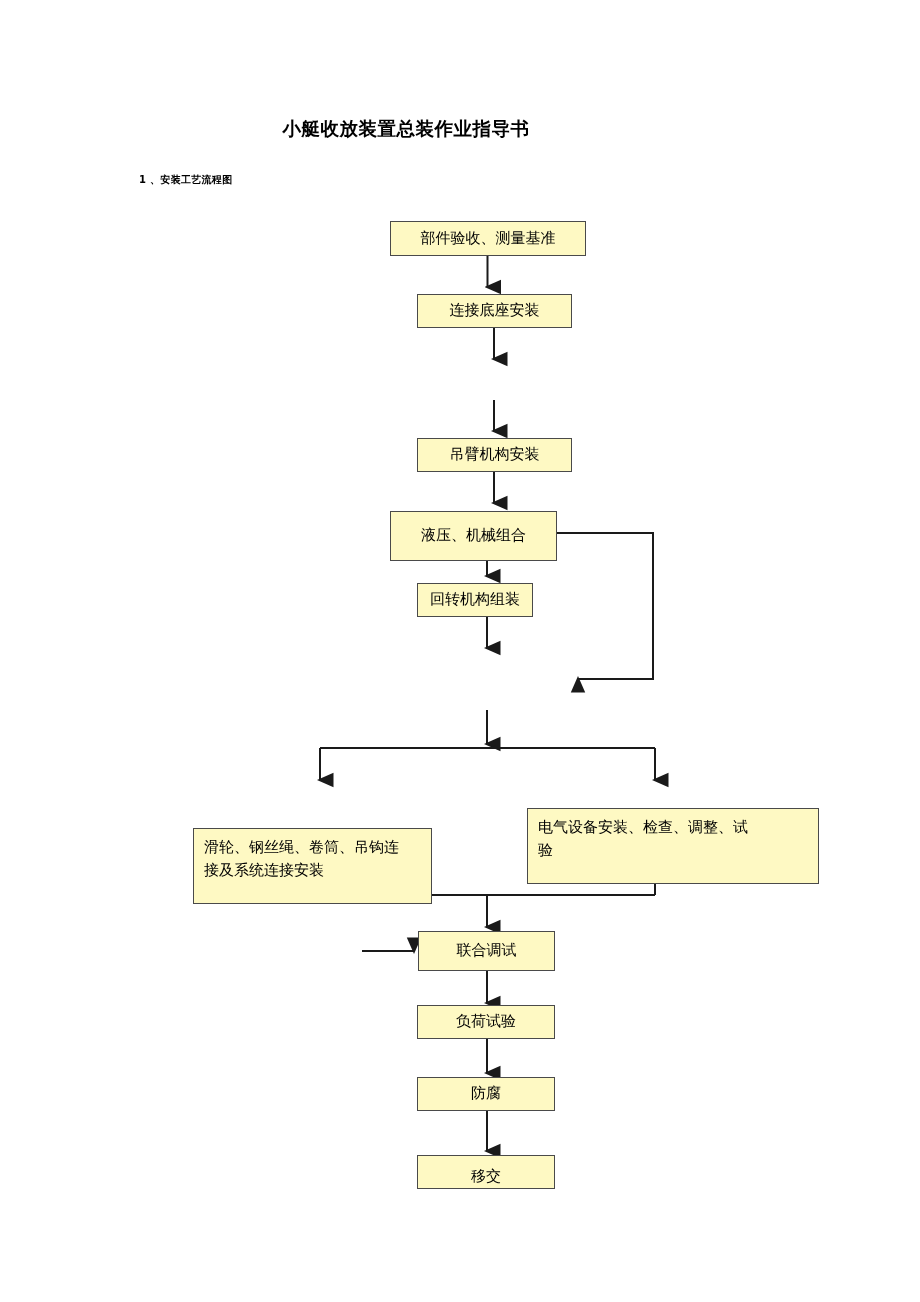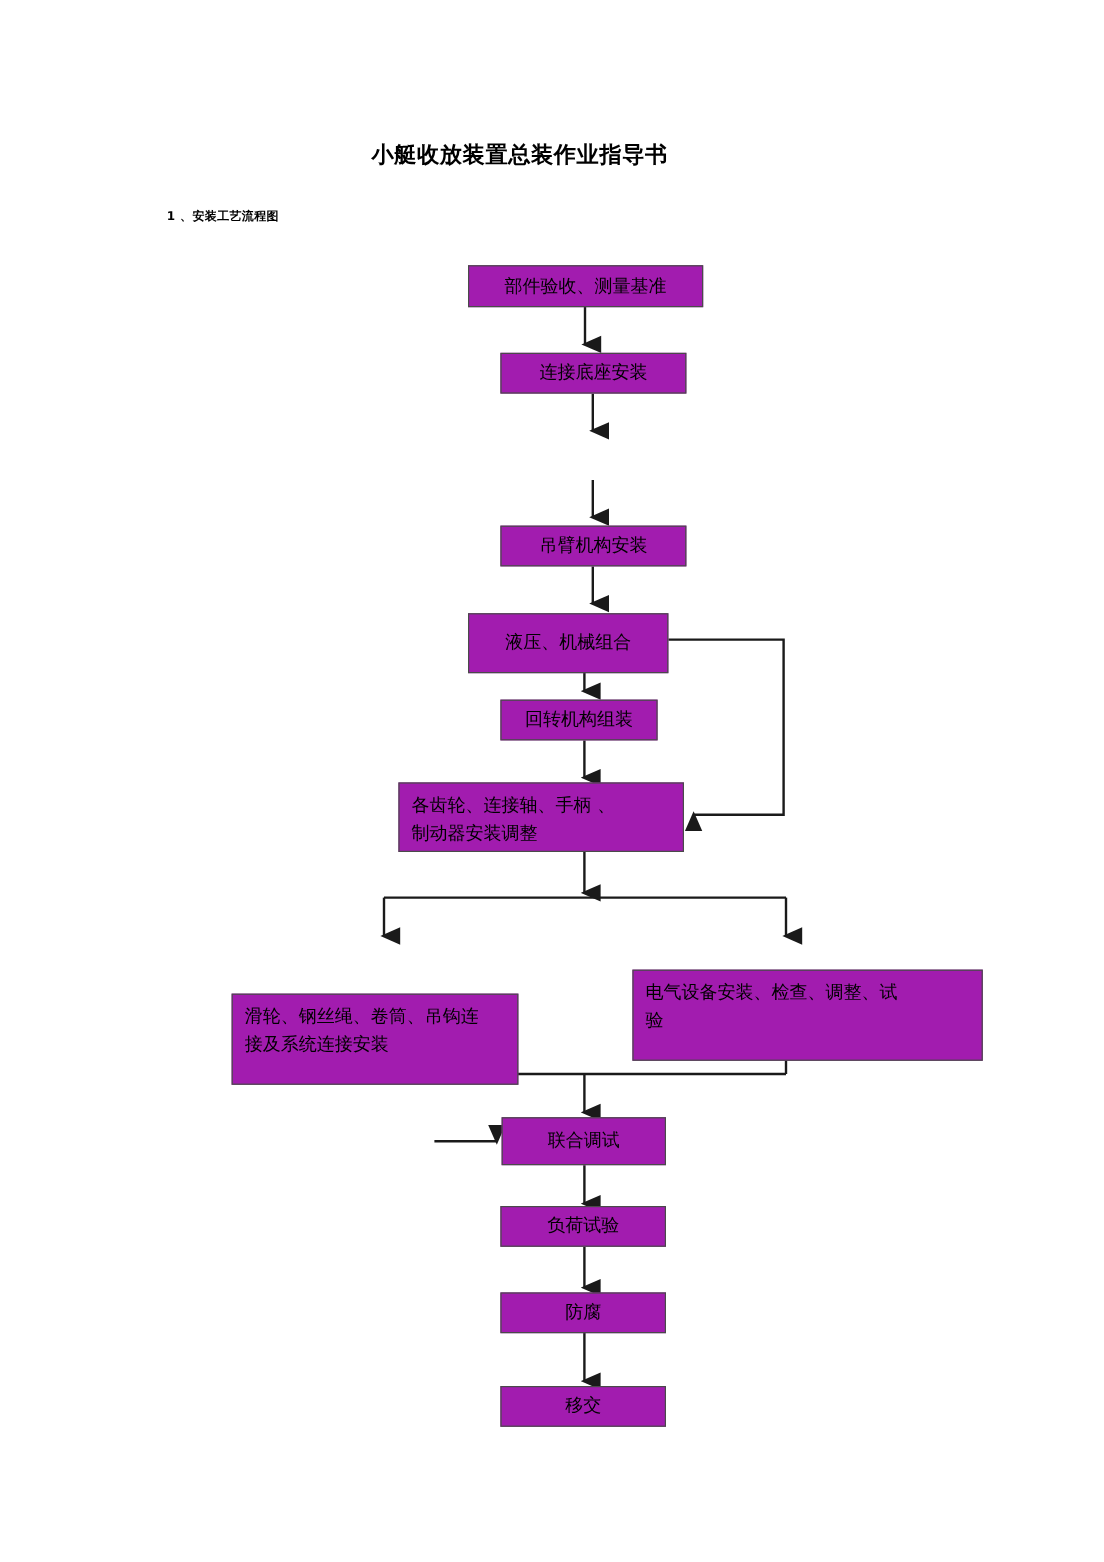--- a/index.html
+++ b/index.html
@@ -22,21 +22,20 @@
   #doc-title {
     position: absolute;
     left: 0;
     top: 116px;
     width: 812px;
     text-align: center;
     font-size: 18.5px;
     font-weight: bold;
     letter-spacing: 0.5px;
     font-family: "DejaVu Sans", "Liberation Sans", sans-serif;
-    margin-left: 27px;
   }
   #section-heading {
     position: absolute;
     left: 139px;
     top: 173px;
     font-size: 10px;
     font-weight: bold;
     letter-spacing: 0.3px;
     white-space: pre;
     font-family: "DejaVu Sans", "Liberation Sans", sans-serif;
@@ -53,21 +52,21 @@
     left: 0;
     top: 0;
     width: 920px;
     height: 1302px;
     pointer-events: none;
   }
   .node {
     position: absolute;
     box-sizing: border-box;
     border: 1.2px solid #4a4a4a;
-    background: #a21caf;
+    background: #fef9c3;
     display: flex;
     align-items: center;
     font-family: "DejaVu Serif", "Liberation Serif", serif;
     font-size: 15px;
     line-height: 1.55;
     color: #000000;
   }
   .node.center {
     justify-content: center;
     text-align: center;
@@ -149,28 +148,24 @@
 
 
     <div class="node center" style="left:417px; top:438px; width:155px; height:34px;">
       <span class="node-text">吊臂机构安装</span>
     </div>
 
     <div class="node center" style="left:390px; top:511px; width:167px; height:50px;">
       <span class="node-text">液压、机械组合</span>
     </div>
 
-    <div class="node center" style="left:417px; top:583px; width:131px; height:34px;">
+    <div class="node center" style="left:417px; top:583px; width:116px; height:34px;">
       <span class="node-text">回转机构组装</span>
     </div>
 
-    <div class="node left" style="left:332px; top:652px; width:238px; height:58px;">
-      <span class="node-text">各齿轮、连接轴、手柄  、
-制动器安装调整</span>
-    </div>
 
     <div class="node left" style="left:193px; top:784px; width:239px; height:76px;margin-top:44px;">
       <span class="node-text">滑轮、钢丝绳、卷筒、吊钩连
 接及系统连接安装</span>
     </div>
 
     <div class="node left" style="left:527px; top:808px; width:292px; height:76px;">
       <span class="node-text">电气设备安装、检查、调整、试
 验</span>
     </div>
@@ -181,18 +176,18 @@
     </div>
 
     <div class="node center" style="left:417px; top:1005px; width:138px; height:34px;">
       <span class="node-text">负荷试验</span>
     </div>
 
     <div class="node center" style="left:417px; top:1077px; width:138px; height:34px;">
       <span class="node-text">防腐</span>
     </div>
 
-    <div class="node center" style="left:417px; top:1155px; width:138px; height:34px;">
+    <div class="node center" style="left:417px; top:1155px; width:138px; height:34px;align-items:flex-end;">
       <span class="node-text">移交</span>
     </div>
 
   </div>
 </div>
 
 </body></html>

